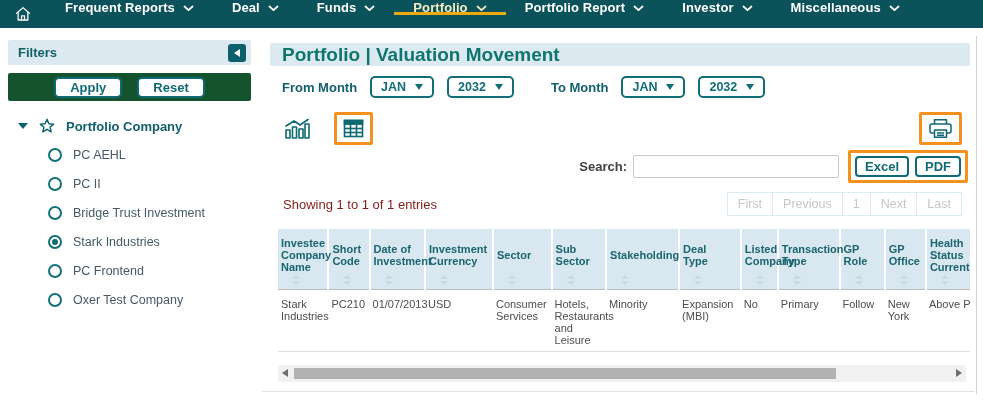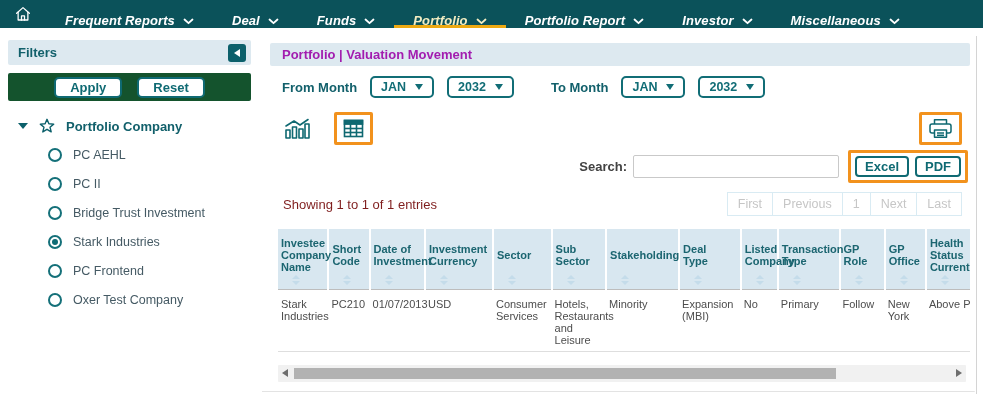--- a/index.html
+++ b/index.html
@@ -7,21 +7,21 @@
   body {
     position: relative; background: #fff; overflow: hidden;
     font-family: "Liberation Sans", "DejaVu Sans", sans-serif;
     color: #444;
   }
 
   
   .topnav { position:absolute; top:0; left:0; width:983px; height:28px;
     background:#0b525a; display:flex; align-items:stretch; color:#fff; }
   .home { width:46px; display:flex; align-items:center; justify-content:center; cursor:pointer; }
-  .nav-items { display:flex; align-items:flex-end;font-style:italic; }
+  .nav-items { display:flex; align-items:flex-start; }
   .nav-item { display:flex; align-items:center; gap:8px; padding:0 19px;
     font-size:13px; font-weight:bold; cursor:pointer; letter-spacing:.1px; }
   .nav-item.active { color:#f3edc2; box-shadow: inset 0 -3px 0 #eda912; }
   .chev { margin-top:2px; }
 
   
   .sidebar { position:absolute; left:8px; top:40px; width:243px; }
   .filters-header { height:25px; background:#dde9f0; border-radius:2px;
     display:flex; align-items:center; padding:0 5px 0 10px;
     font-size:13px; font-weight:bold; color:#12606b; }
@@ -42,21 +42,21 @@
   .radio-row { display:flex; align-items:center; gap:11px; padding-left:40px; height:29px; cursor:pointer; }
   .radio { width:14px; height:14px; border:2px solid #147079; border-radius:50%;
     position:relative; flex:0 0 auto; }
   .radio.checked::after { content:''; position:absolute; left:2px; top:2px;
     width:6px; height:6px; background:#0d6b74; border-radius:50%; }
   .radio-label { font-size:12.5px; color:#455a64; }
 
   
   .main { position:absolute; left:270px; top:43px; width:700px; }
   .titlebar { height:23px; background:#dde9f0; border-radius:2px; line-height:23px;
-    padding-left:12px; font-size:13px; font-weight:bold; color:#a21caf; }
+    padding-left:12px; font-size:19px; font-weight:bold; color:#0f766e; }
   .months-row { margin-top:10px; padding-left:12px; display:flex; align-items:center; gap:13px; }
   .month-label { font-size:13px; font-weight:bold; color:#12606b; }
   .to-label { margin-left:24px; }
   .pill { display:flex; align-items:center; gap:9px; border:2px solid #116d76;
     border-radius:5px; padding:2px 9px; background:#fff; cursor:pointer; }
   .pill span { font-size:12.5px; font-weight:bold; color:#116d76; }
   .pill i { width:0; height:0; border-left:4.5px solid transparent;
     border-right:4.5px solid transparent; border-top:6px solid #116d76; }
 
   .icons-row { margin-top:14px; padding-left:14px; display:flex; align-items:center; }

